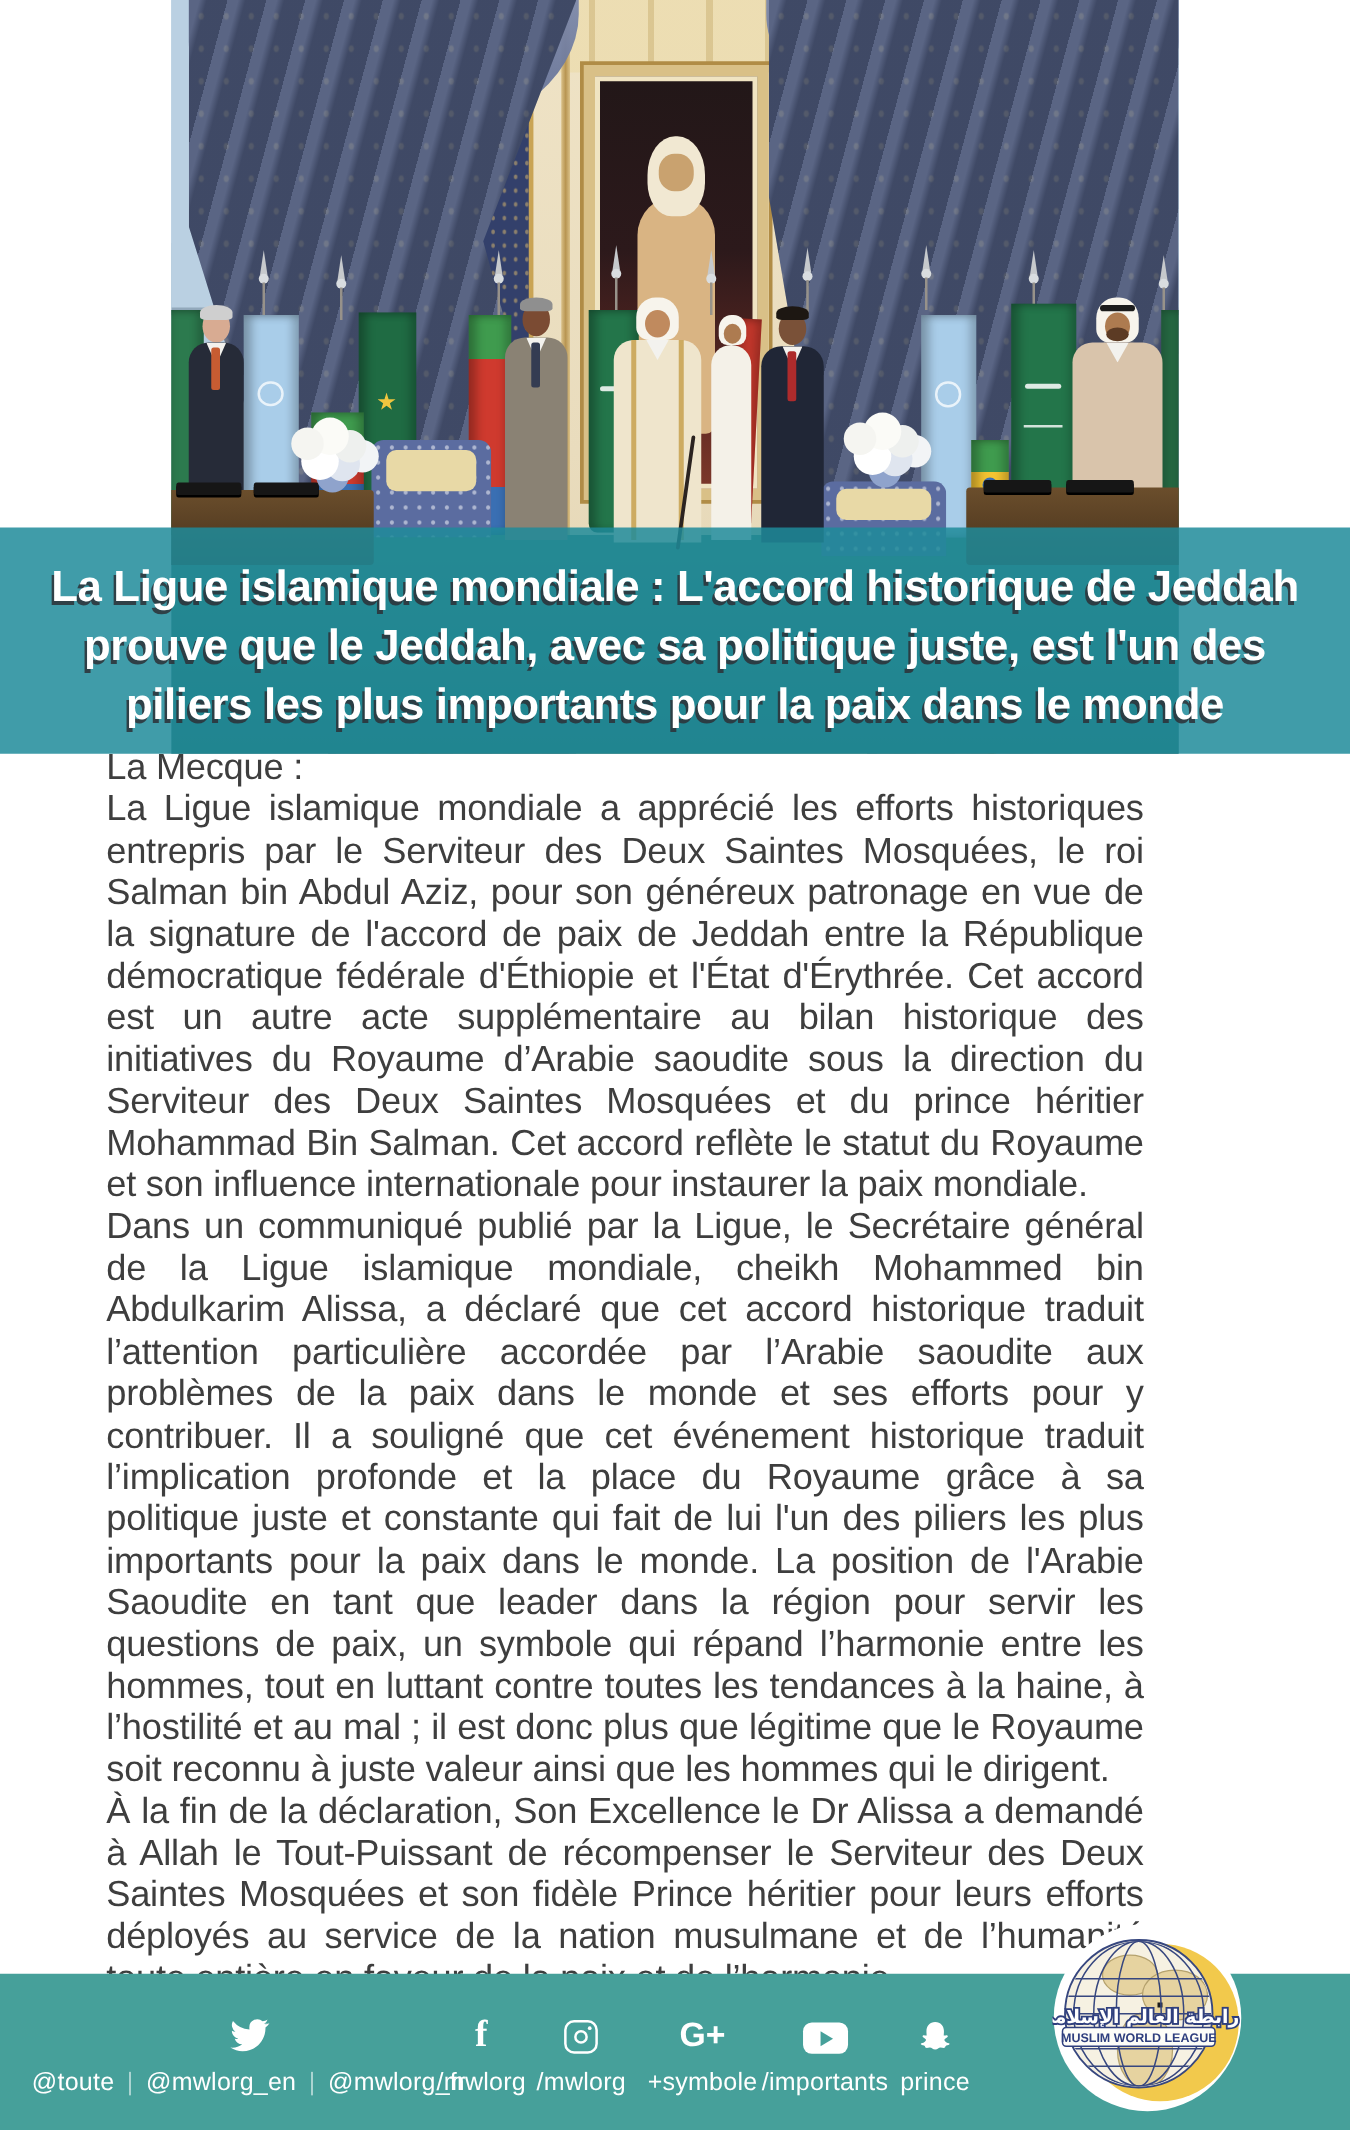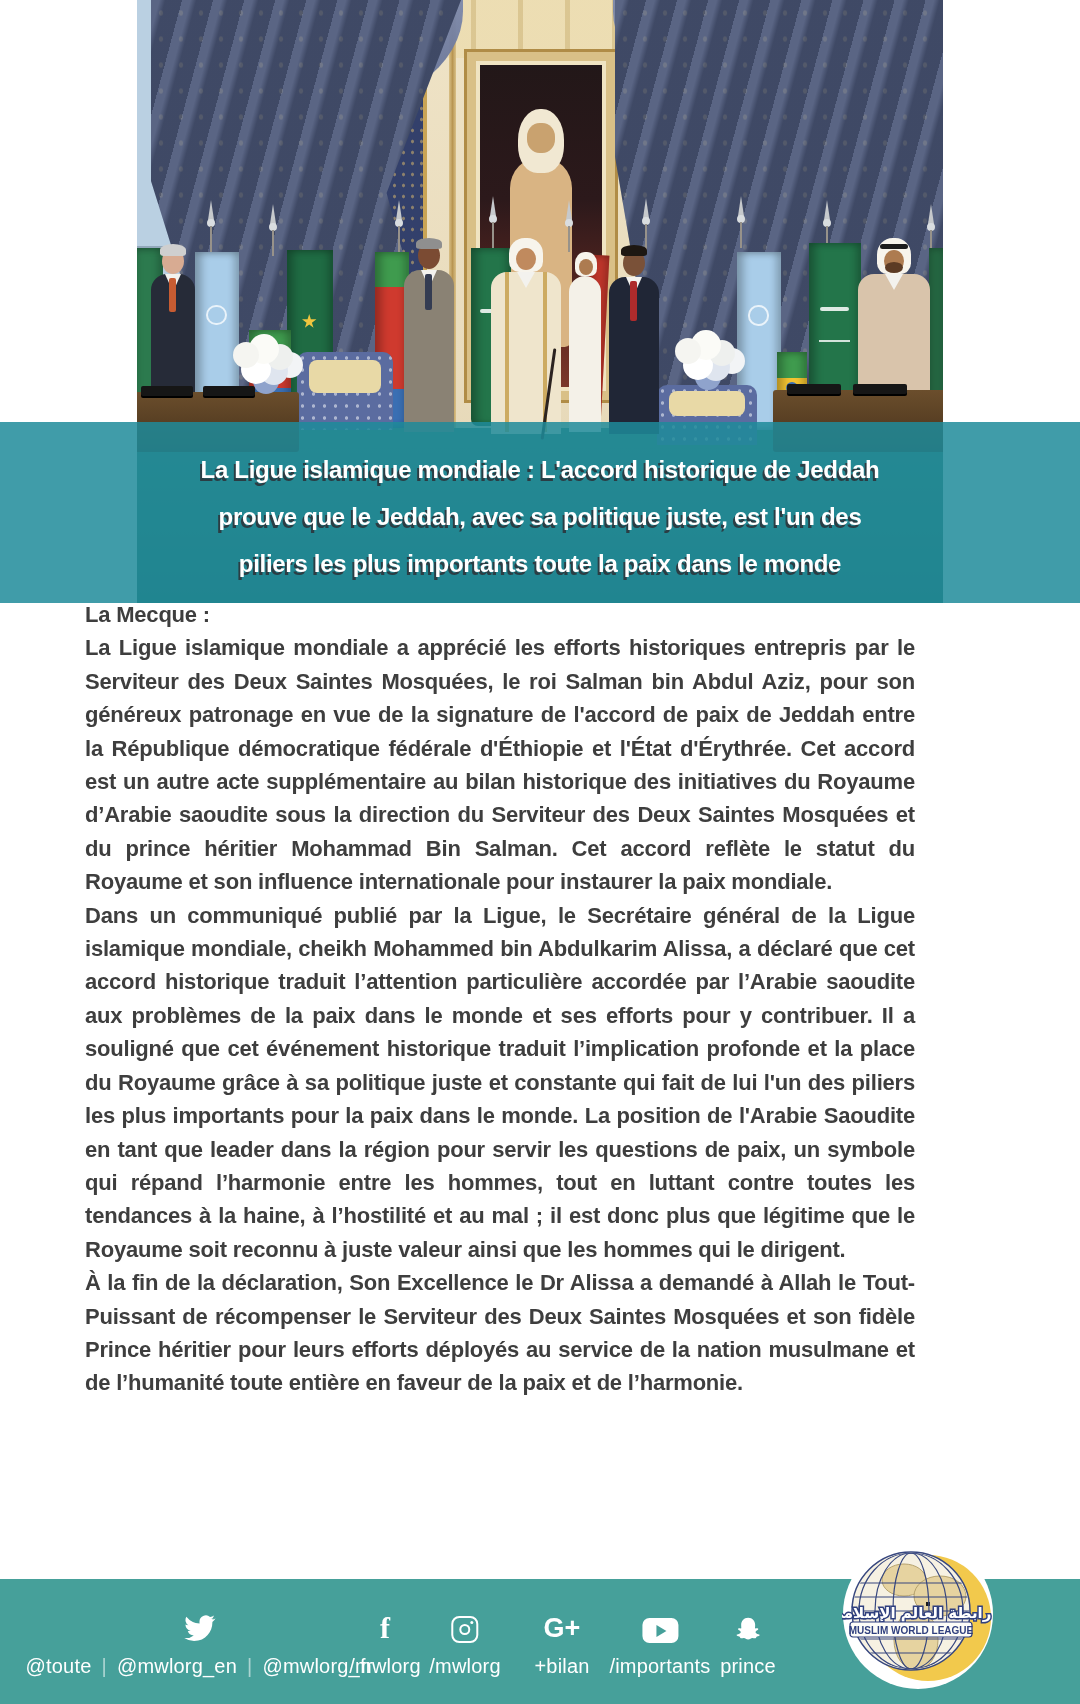--- a/index.html
+++ b/index.html
@@ -100,26 +100,26 @@
   .torso { position:absolute; border-radius:16px 16px 0 0; }
   .shirt { position:absolute; background:#f3f2ee; clip-path:polygon(0 0,100% 0,50% 100%); }
   .tie { position:absolute; width:7px; border-radius:2px; }
   .cane { position:absolute; width:3px; background:#2b2320; transform:rotate(8deg); border-radius:2px; }
   .bisht-trim { position:absolute; top:0; width:4px; height:100%; background:#c9a455; opacity:.9; }
 
   
   .headline-band { position:absolute; left:0; top:422px; width:1080px; height:181px;
     background:rgba(31,139,154,0.85); z-index:5; }
   .headline { padding-top:24px; text-align:center; color:#ffffff;
-    font-size:24px; font-weight:bold; line-height:47px; letter-spacing:-.3px;
+    font-size:35px; font-weight:bold; line-height:47px; letter-spacing:-.3px;
     text-shadow:-2px 3px 0 rgba(45,48,54,.85); }
 
   
   .article { position:absolute; left:85px; top:598px; width:830px; color:#3e3e3e;
-    font-size:22px; line-height:33.4px; text-align:justify; letter-spacing:-.2px;font-weight:bold; }
+    font-size:29px; line-height:33.4px; text-align:justify; letter-spacing:-.2px; }
   .article p { margin:0; }
 
   
   .footer { position:absolute; left:0; top:1579px; width:1080px; height:125px; background:#46a09a; }
   .sgroup { position:absolute; top:30px; transform:translateX(-50%);
     display:flex; flex-direction:column; align-items:center; gap:12px; color:#fff; }
   .icon-slot { height:34px; display:flex; align-items:flex-end; justify-content:center; }
   .handles { font-size:20px; white-space:nowrap; letter-spacing:.2px; }
   .sep { opacity:.55; padding:0 10px; }
   .glyph-f { font-size:30px; font-weight:bold; line-height:30px; font-family:"Liberation Serif", serif; }
@@ -296,21 +296,21 @@
         <div class="folder" style="left:80px;top:-6px;width:54px"></div>
       </div>
       <div class="bouquet" style="left:96px;top:342px"></div>
       <div class="bouquet" style="left:538px;top:338px"></div>
     </div>
 
     <div class="headline-band">
       <div class="headline">
         <div>La Ligue islamique mondiale : L'accord historique de Jeddah</div>
         <div>prouve que le Jeddah, avec sa politique juste, est l'un des</div>
-        <div>piliers les plus importants toute la paix dans le monde</div>
+        <div>piliers les plus importants pour la paix dans le monde</div>
       </div>
     </div>
   </div>
 
   <div class="article">
     <p>La Mecque :</p>
     <p>La Ligue islamique mondiale a apprécié les efforts historiques entrepris par le Serviteur des Deux Saintes Mosquées, le roi Salman bin Abdul Aziz, pour son généreux patronage en vue de la signature de l'accord de paix de Jeddah entre la République démocratique fédérale d'Éthiopie et l'État d'Érythrée. Cet accord est un autre acte supplémentaire au bilan historique des initiatives du Royaume d’Arabie saoudite sous la direction du Serviteur des Deux Saintes Mosquées et du prince héritier Mohammad Bin Salman. Cet accord reflète le statut du Royaume et son influence internationale pour instaurer la paix mondiale.</p>
     <p>Dans un communiqué publié par la Ligue, le Secrétaire général de la Ligue islamique mondiale, cheikh Mohammed bin Abdulkarim Alissa, a déclaré que cet accord historique traduit l’attention particulière accordée par l’Arabie saoudite aux problèmes de la paix dans le monde et ses efforts pour y contribuer. Il a souligné que cet événement historique traduit l’implication profonde et la place du Royaume grâce à sa politique juste et constante qui fait de lui l'un des piliers les plus importants pour la paix dans le monde. La position de l'Arabie Saoudite en tant que leader dans la région pour servir les questions de paix, un symbole qui répand l’harmonie entre les hommes, tout en luttant contre toutes les tendances à la haine, à l’hostilité et au mal ; il est donc plus que légitime que le Royaume soit reconnu à juste valeur ainsi que les hommes qui le dirigent.</p>
     <p>À la fin de la déclaration, Son Excellence le Dr Alissa a demandé à Allah le Tout-Puissant de récompenser le Serviteur des Deux Saintes Mosquées et son fidèle Prince héritier pour leurs efforts déployés au service de la nation musulmane et de l’humanité toute entière en faveur de la paix et de l’harmonie.</p>
   </div>
@@ -338,21 +338,21 @@
         <div class="ig">
             <div class="lens"></div>
             <div class="dot"></div>
           </div>
       </div>
       <div class="handles">/mwlorg</div>
     </div>
 
     <div class="sgroup" style="left:562px">
       <div class="icon-slot glyph-g">G+</div>
-      <div class="handles">+bilan</div>
+      <div class="handles">+symbole</div>
     </div>
 
     <div class="sgroup" style="left:660px">
       <div class="icon-slot">
         <div class="yt">
             <div class="tri"></div>
           </div>
       </div>
       <div class="handles">/importants</div>
     </div>

